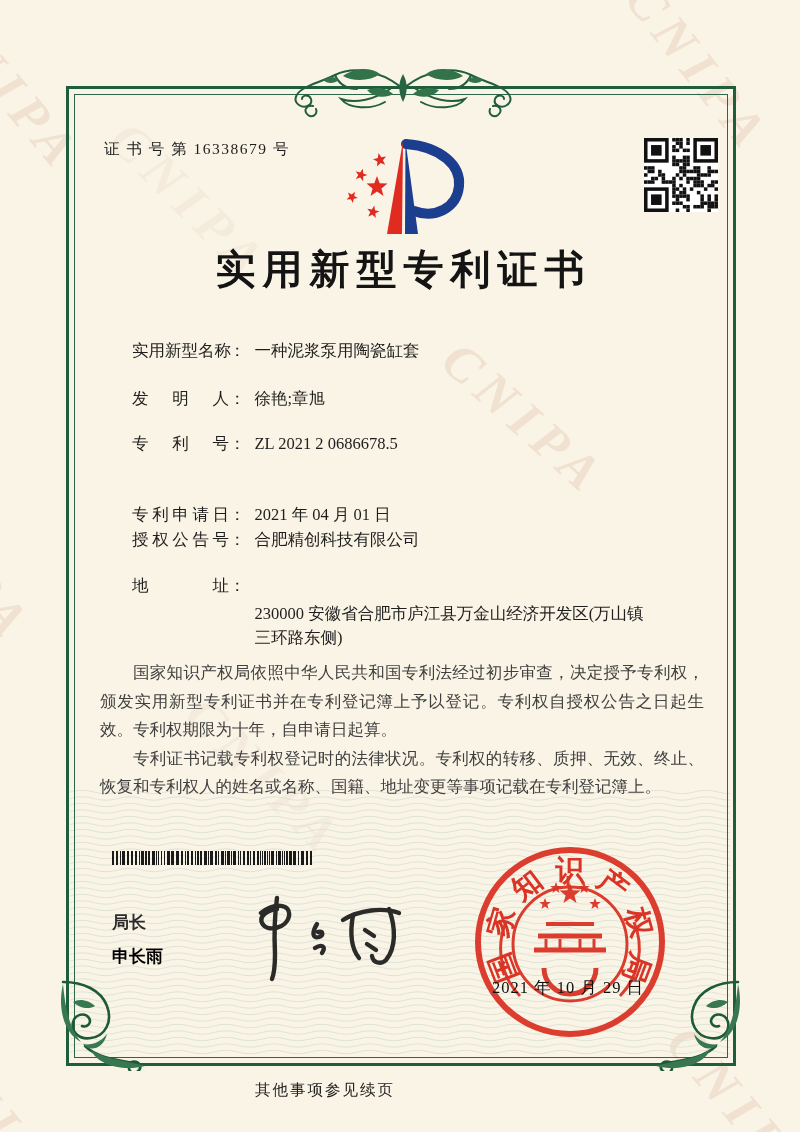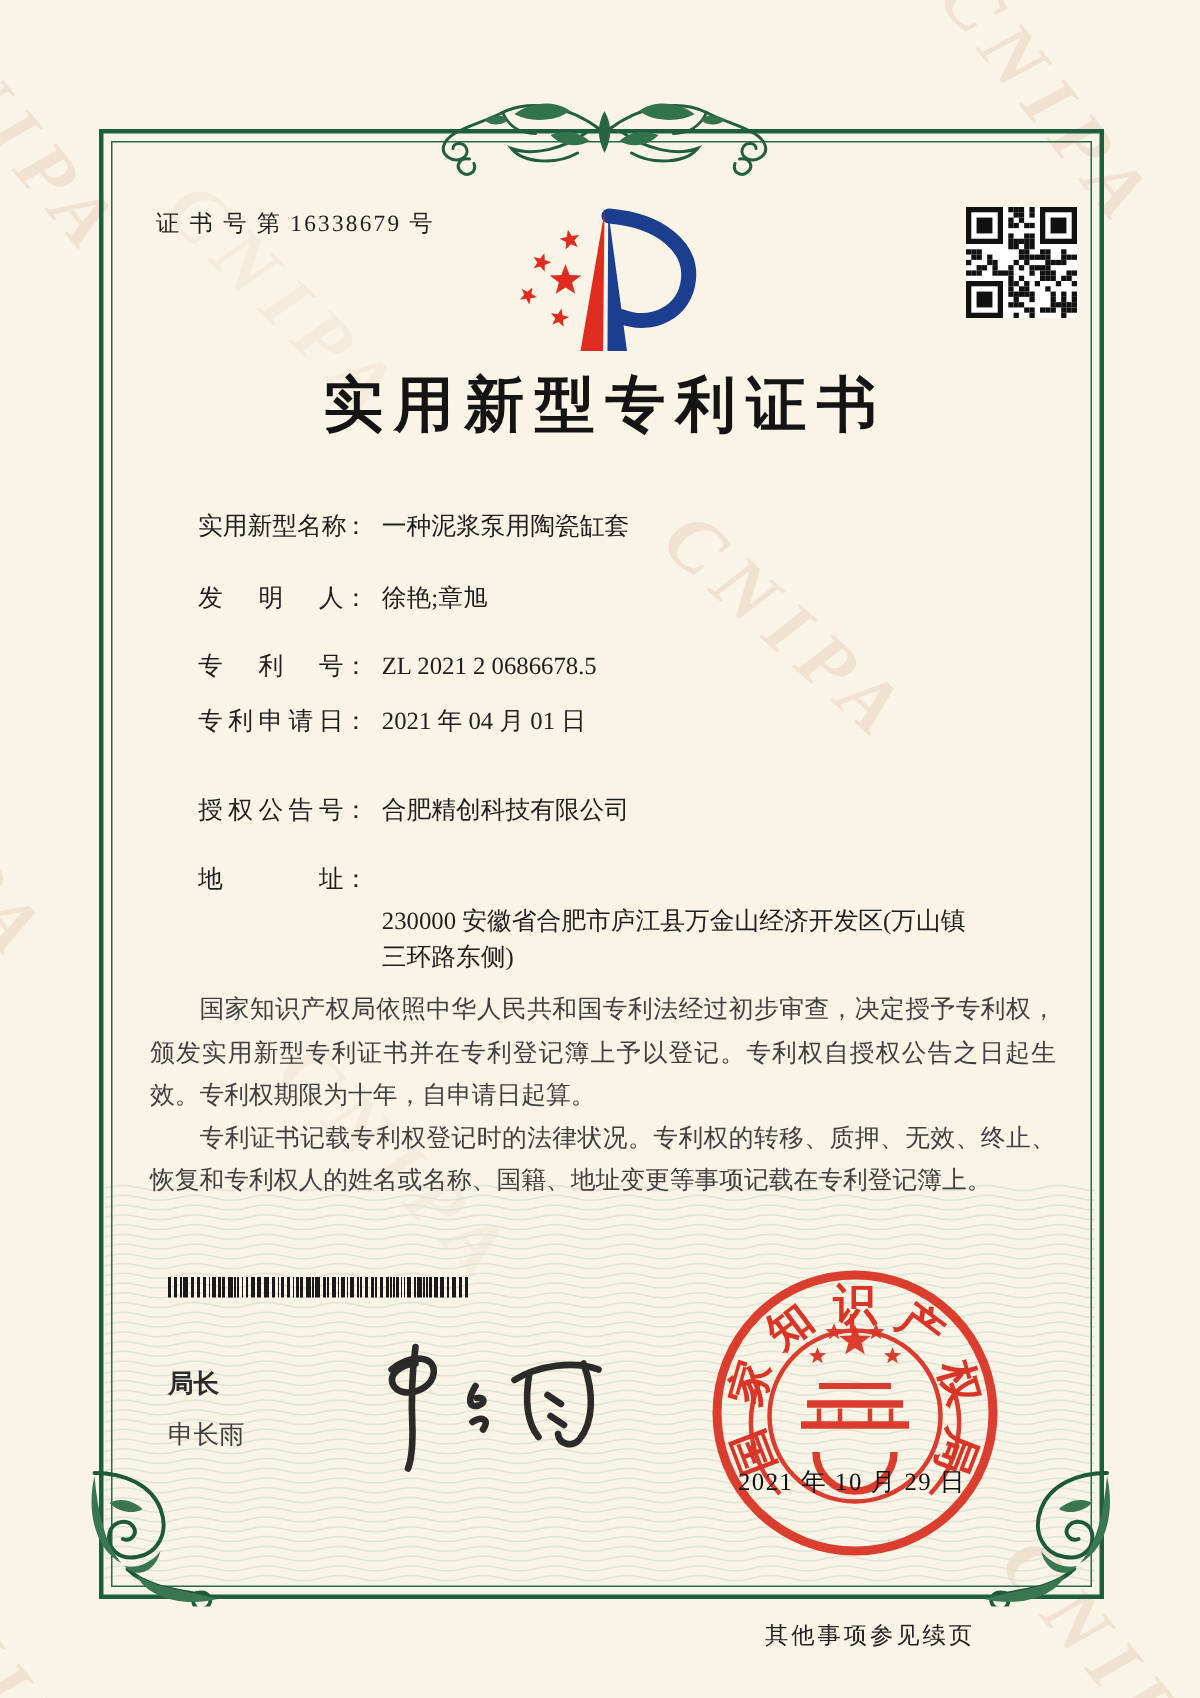--- a/index.html
+++ b/index.html
@@ -29,33 +29,33 @@
   
   .paras{position:absolute;left:100px;top:659px;width:604px;font-size:16.5px;line-height:28.5px;
          text-align:justify;color:#404040;z-index:5;}
   .paras p{margin:0;text-indent:2em;}
   
   .barcode{position:absolute;left:112px;top:851px;z-index:5;}
   
   .sig-title{position:absolute;left:112px;top:911px;font-family:"Liberation Sans","DejaVu Sans",sans-serif;
              font-size:17px;font-weight:600;color:#2b2b2b;z-index:5;}
   .sig-name{position:absolute;left:112px;top:945px;font-family:"Liberation Sans","DejaVu Sans",sans-serif;
-            font-size:17px;font-weight:400;color:#404040;z-index:5;}
+            font-size:17px;font-weight:700;color:#000000;z-index:5;}
   .sig-draw{position:absolute;left:225px;top:888px;z-index:5;}
   
   .seal{position:absolute;left:472px;top:844px;width:196px;height:196px;z-index:6;}
   .seal-ring{position:absolute;left:0;top:0;width:196px;height:196px;}
   .seal-char{position:absolute;left:50%;top:50%;width:32px;height:32px;margin:-16px 0 0 -16px;
              text-align:center;line-height:32px;font-size:29px;font-weight:700;color:#d93425;
              font-family:"Liberation Serif",serif;}
   .seal-date{position:absolute;left:478px;top:977px;width:180px;text-align:center;font-size:16.5px;
              color:#101010;z-index:7;letter-spacing:1px;}
   
   .page-num{position:absolute;left:0;top:1031px;width:800px;text-align:center;font-size:15px;z-index:5;}
-  .continuation{position:absolute;left:0;top:1080px;width:650px;text-align:right;font-size:15.5px;
+  .continuation{position:absolute;left:0;top:1080px;width:650px;text-align:center;font-size:15.5px;
                 color:#222;z-index:5;letter-spacing:2px;}
   .logo{position:absolute;left:342px;top:136px;z-index:5;}
   .qr{position:absolute;left:644px;top:138px;z-index:5;background:#fff;}
   .ornament-top{position:absolute;left:283px;top:56px;z-index:4;}
   .corner-bl{position:absolute;left:58px;top:976px;z-index:4;}
   .corner-br{position:absolute;left:648px;top:976px;z-index:4;transform:scaleX(-1);}
 </style>
 </head>
 <body>
 
@@ -331,21 +331,21 @@
 
   <div class="field-row" style="top:339px">
     <span class="flabel">实用新型名称</span><span class="fcolon">：</span><span class="fvalue">一种泥浆泵用陶瓷缸套</span>
   </div>
   <div class="field-row" style="top:387px">
     <span class="flabel">发明人</span><span class="fcolon">：</span><span class="fvalue">徐艳;章旭</span>
   </div>
   <div class="field-row" style="top:432px">
     <span class="flabel">专利号</span><span class="fcolon">：</span><span class="fvalue">ZL 2021 2 0686678.5</span>
   </div>
-  <div class="field-row" style="top:469px">
+  <div class="field-row" style="top:503px">
     <span class="flabel">专利申请日</span><span class="fcolon">：</span><span class="fvalue">2021 年 04 月 01 日</span>
   </div>
   <div class="field-row" style="top:528px">
     <span class="flabel">授权公告号</span><span class="fcolon">：</span><span class="fvalue">合肥精创科技有限公司</span>
   </div>
   <div class="field-row" style="top:574px">
     <span class="flabel">地址</span><span class="fcolon">：</span><span class="fvalue wrap">230000 安徽省合肥市庐江县万金山经济开发区(万山镇三环路东侧)</span>
   </div>
 
   <div class="paras">

